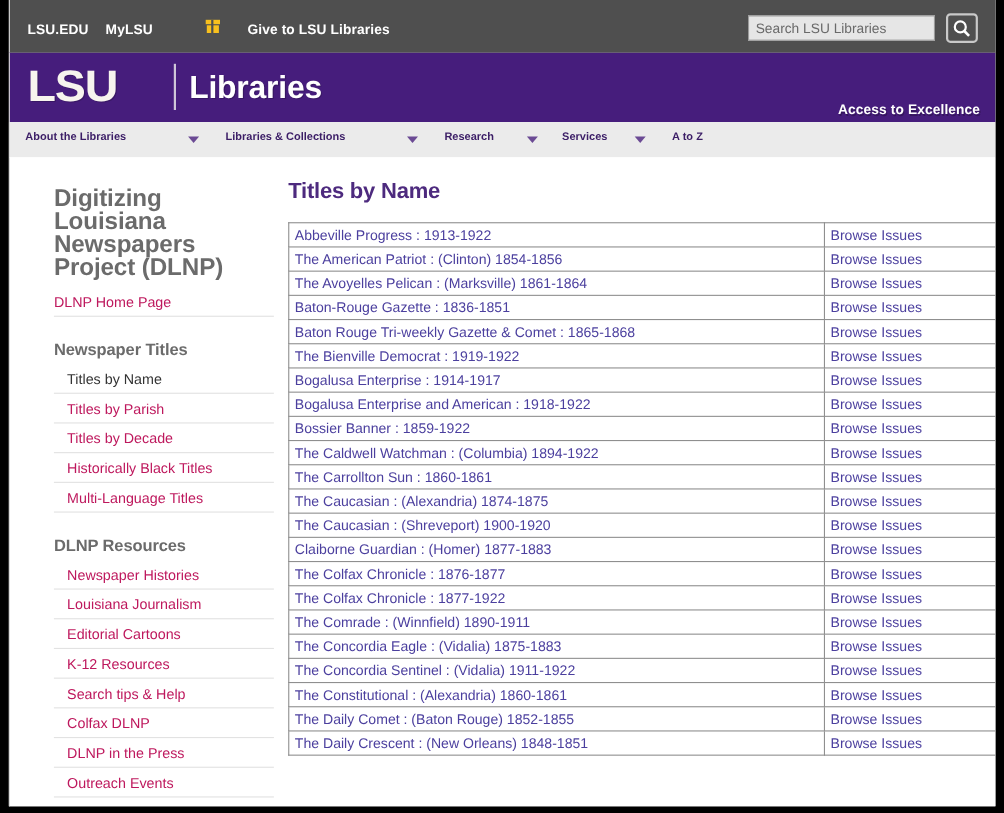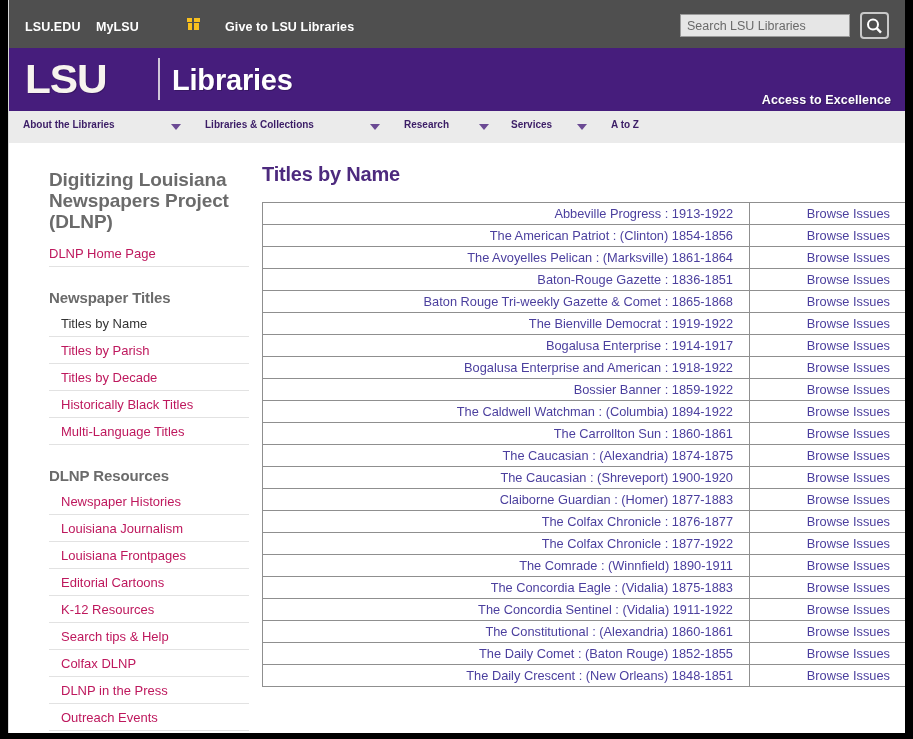--- a/index.html
+++ b/index.html
@@ -184,21 +184,21 @@
   }
 
   
   .sidebar {
     position: absolute;
     left: 40px; top: 0;
     width: 200px;
   }
   .side-title {
     margin: 26px 0 0 0;
-    font-size: 19px;
+    font-size: 22px;
     font-weight: bold;
     color: #6b6b6b;
     line-height: 21px;
     letter-spacing: -0.1px;
   }
   .side-group-head {
     margin: 22px 0 4px 0;
     font-size: 15px;
     font-weight: bold;
     color: #6b6b6b;
@@ -239,21 +239,20 @@
     table-layout: fixed;
   }
   table.titles td {
     border: 1px solid #8f8f8f;
     padding: 2px 16px 2px 5px;
     font-size: 12.8px;
     height: 22px;
     vertical-align: middle;
     overflow: hidden;
     white-space: nowrap;
-    text-align: right;
   }
   td.col-title { width: 487px; }
   td.col-browse { width: 157px; }
   table.titles a {
     color: #4b3f9e;
     text-decoration: none;
   }
 </style>
 </head>
 <body>
@@ -335,23 +334,20 @@
 
         <div>
           <div class="side-group-head">DLNP Resources</div>
           <div class="side-link-wrap">
             <a class="side-link indent" href="#">Newspaper Histories</a>
           </div>
           <div class="side-link-wrap">
             <a class="side-link indent" href="#">Louisiana Journalism</a>
           </div>
           <div class="side-link-wrap">
-            <a class="side-link indent" href="#">Louisiana Frontpages</a>
-          </div>
-          <div class="side-link-wrap">
             <a class="side-link indent" href="#">Editorial Cartoons</a>
           </div>
           <div class="side-link-wrap">
             <a class="side-link indent" href="#">K-12 Resources</a>
           </div>
           <div class="side-link-wrap">
             <a class="side-link indent" href="#">Search tips &amp; Help</a>
           </div>
           <div class="side-link-wrap">
             <a class="side-link indent" href="#">Colfax DLNP</a>

